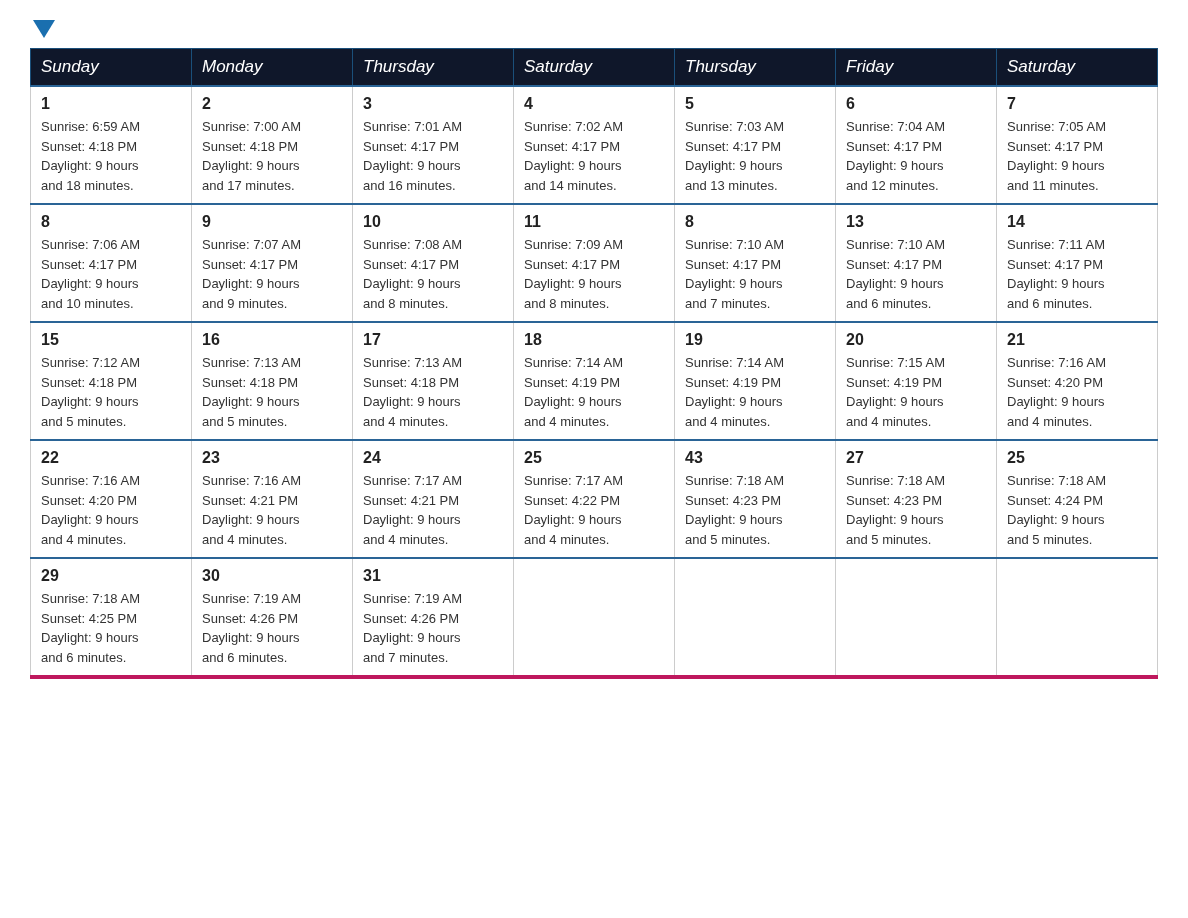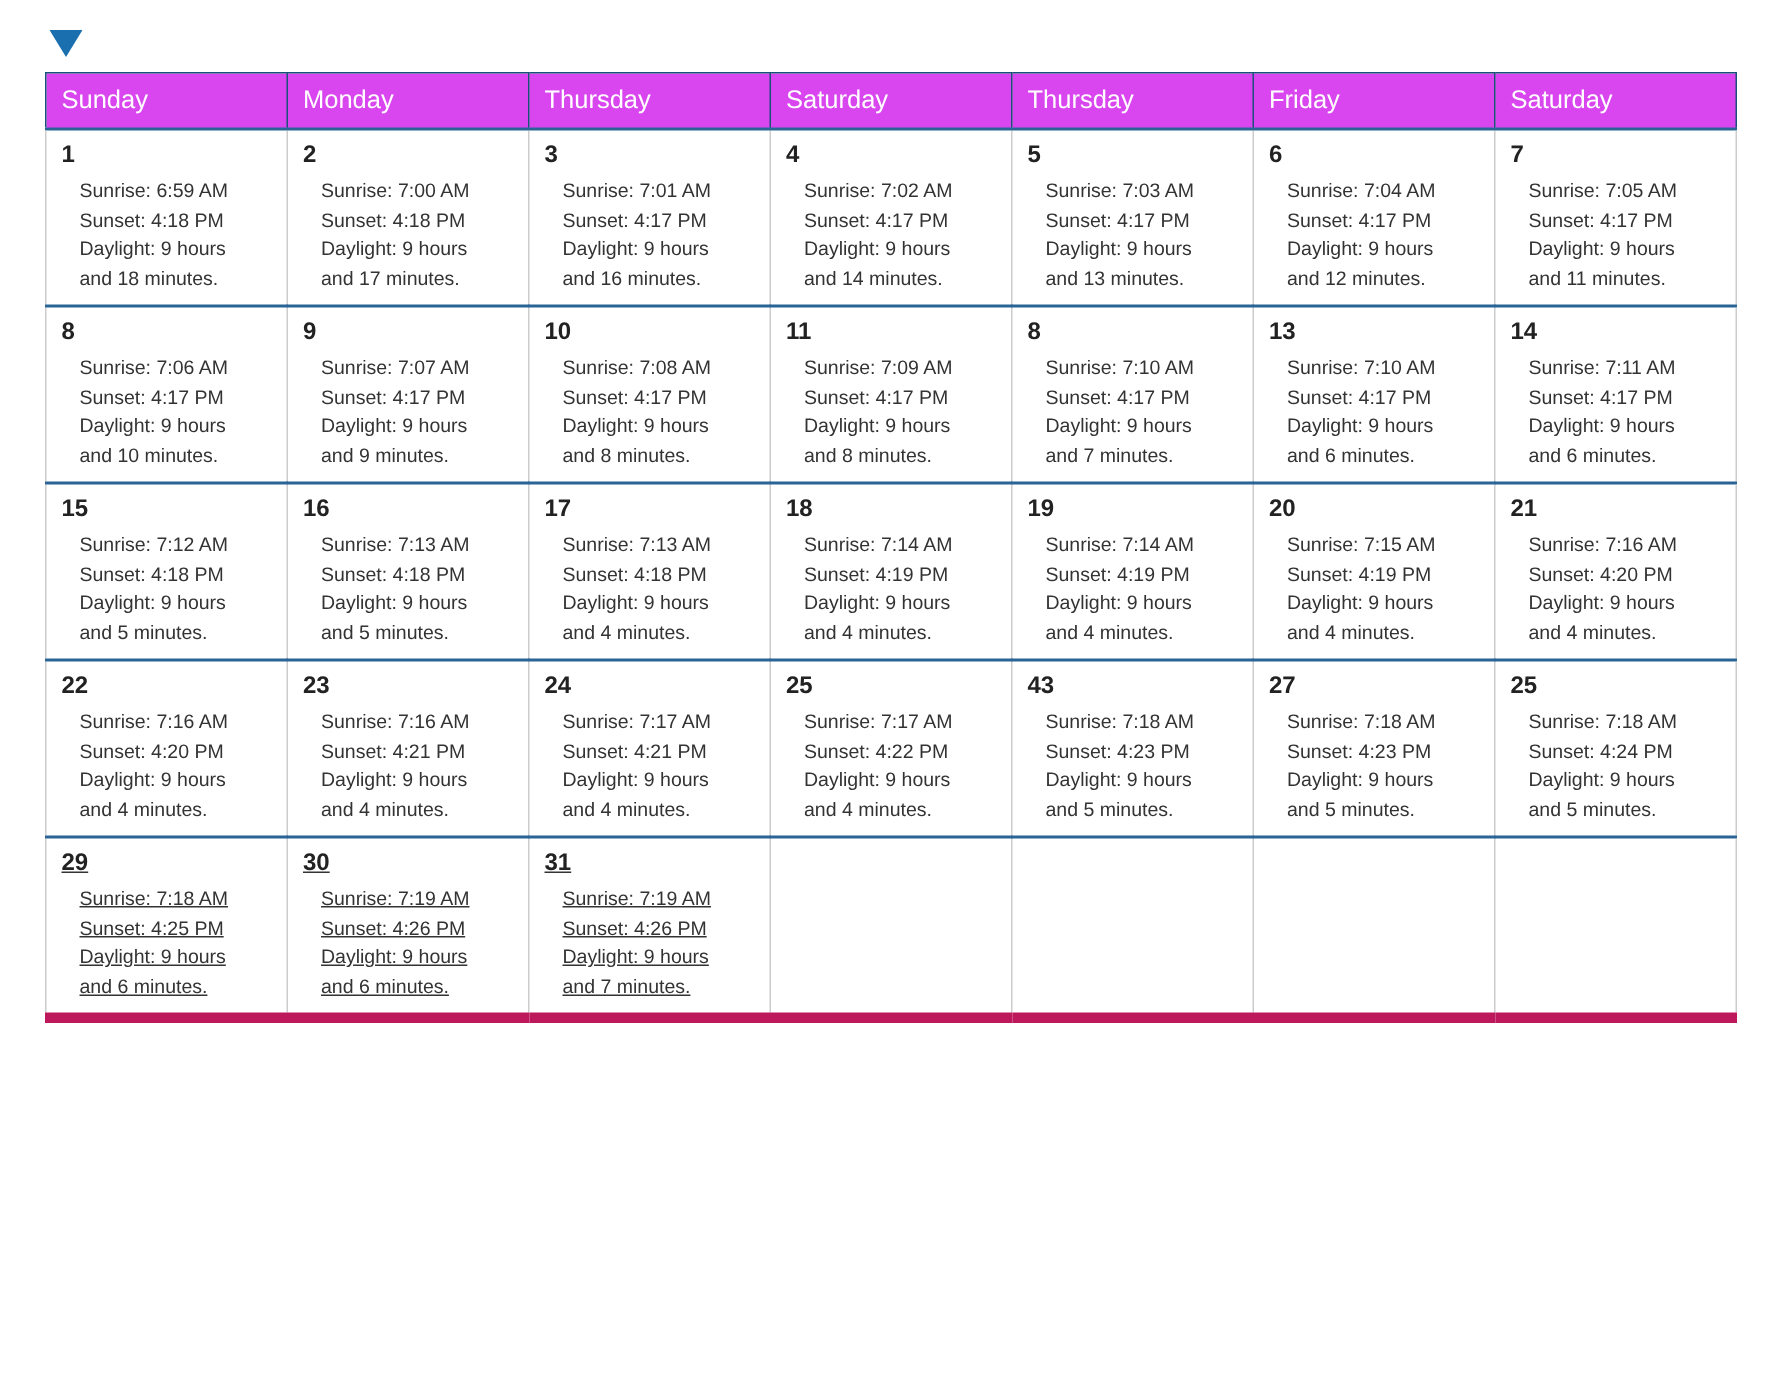--- a/index.html
+++ b/index.html
@@ -34,21 +34,22 @@
       font-size: 22px;
       color: #444;
       margin-top: 4px;
     }
     .calendar {
       width: 100%;
       border-collapse: collapse;
       margin-top: 10px;
     }
     .calendar thead tr {
-      background-color: #d946ef;
+      background-color: #0f172a;
+      font-style: italic;
     }
     .calendar thead th {
       color: #fff;
       font-size: 17px;
       font-weight: normal;
       padding: 8px 10px;
       text-align: left;
       border: 1px solid #1a4f7a;
     }
     .calendar tbody tr {
@@ -68,25 +69,23 @@
       font-size: 16px;
       font-weight: bold;
       color: #222;
       display: block;
       margin-bottom: 4px;
     }
     .day-info {
       font-size: 13px;
       color: #333;
       line-height: 1.5;
-      margin-left: 12px;
     }
     .calendar tbody tr:last-child td {
-      border-bottom: 7px solid #be185d;
-      text-decoration: underline;
+      border-bottom: 4px solid #be185d;
     }
     .empty-cell {
       background: #fff;
     }
     .logo-row1 {
       font-size: 28px;
       font-weight: bold;
       color: #333;
       display: flex;
       align-items: center;

